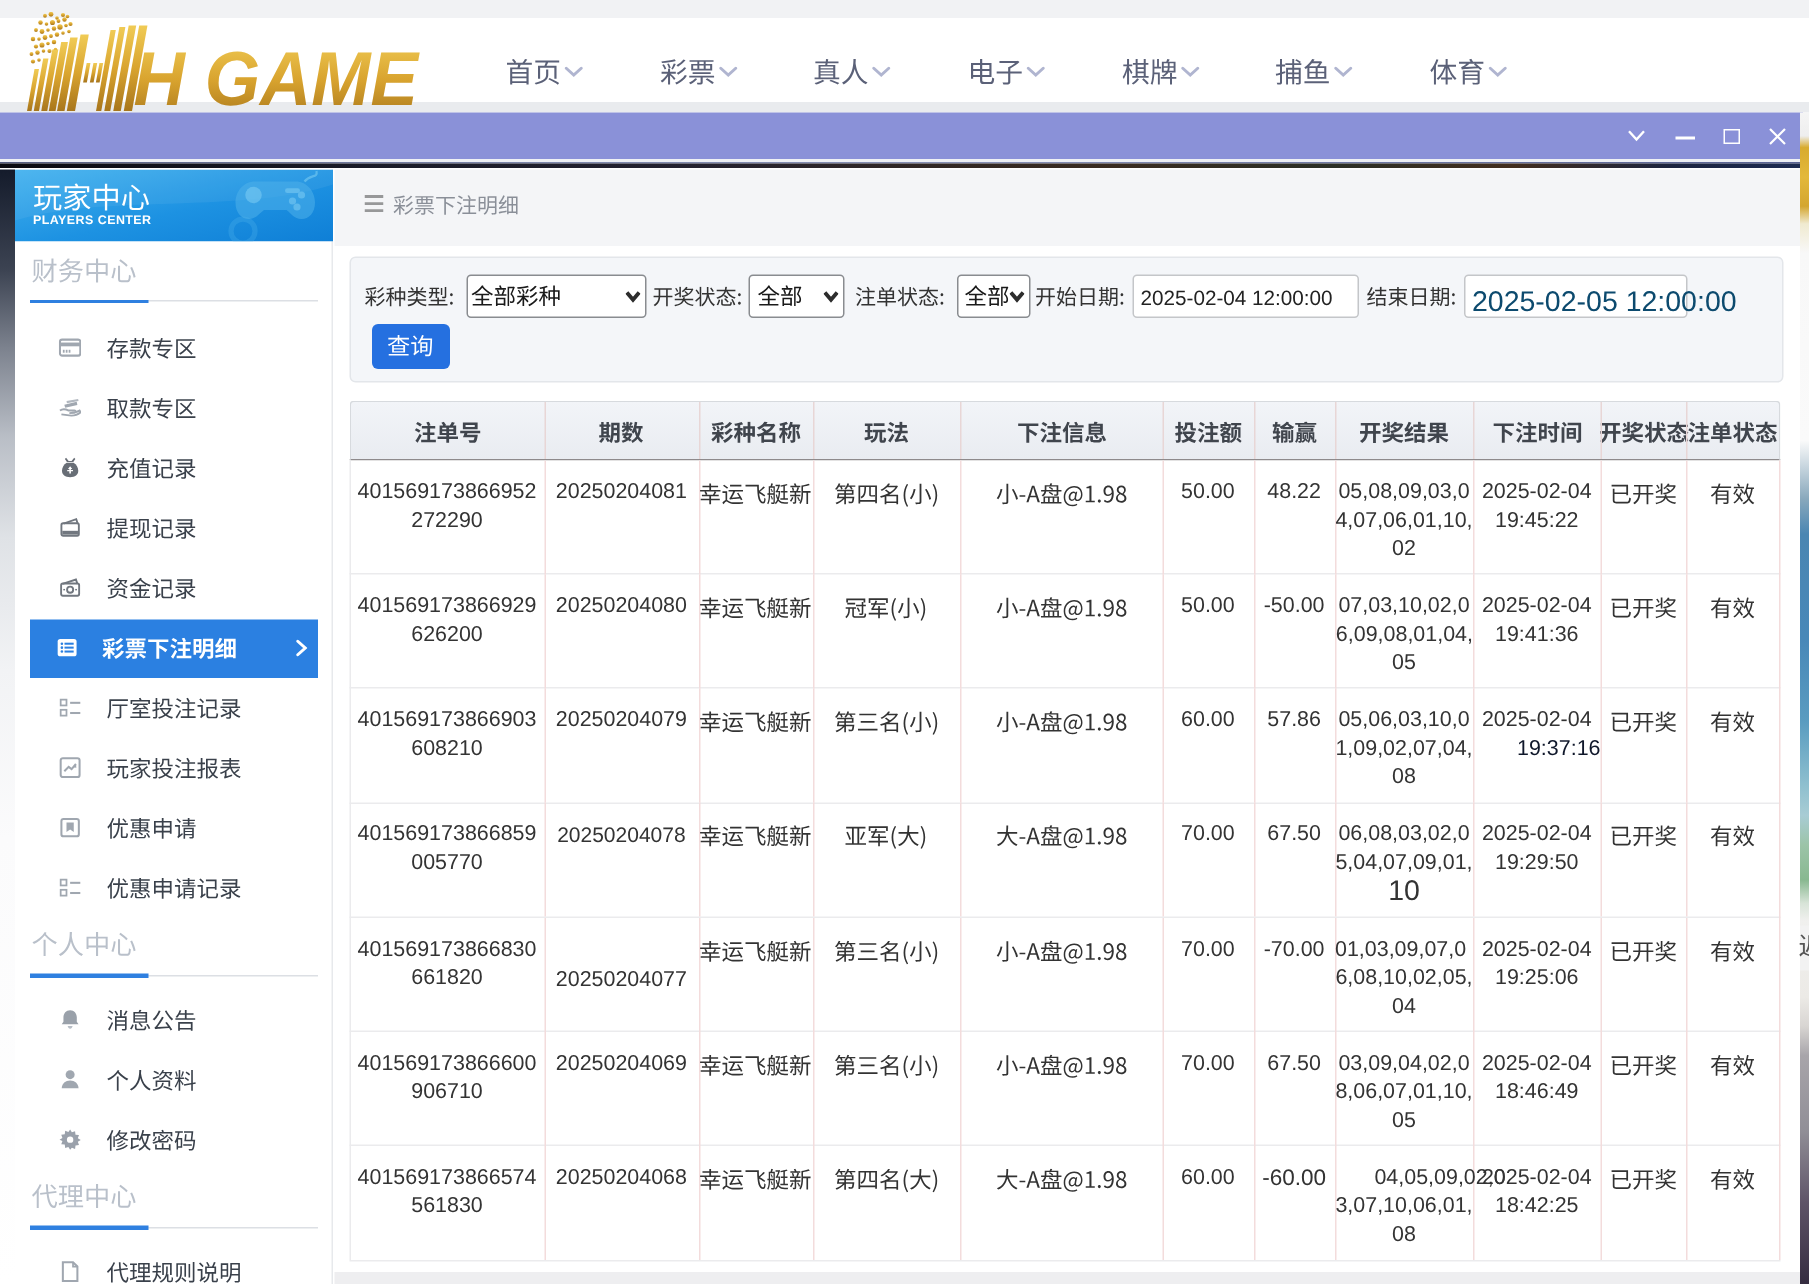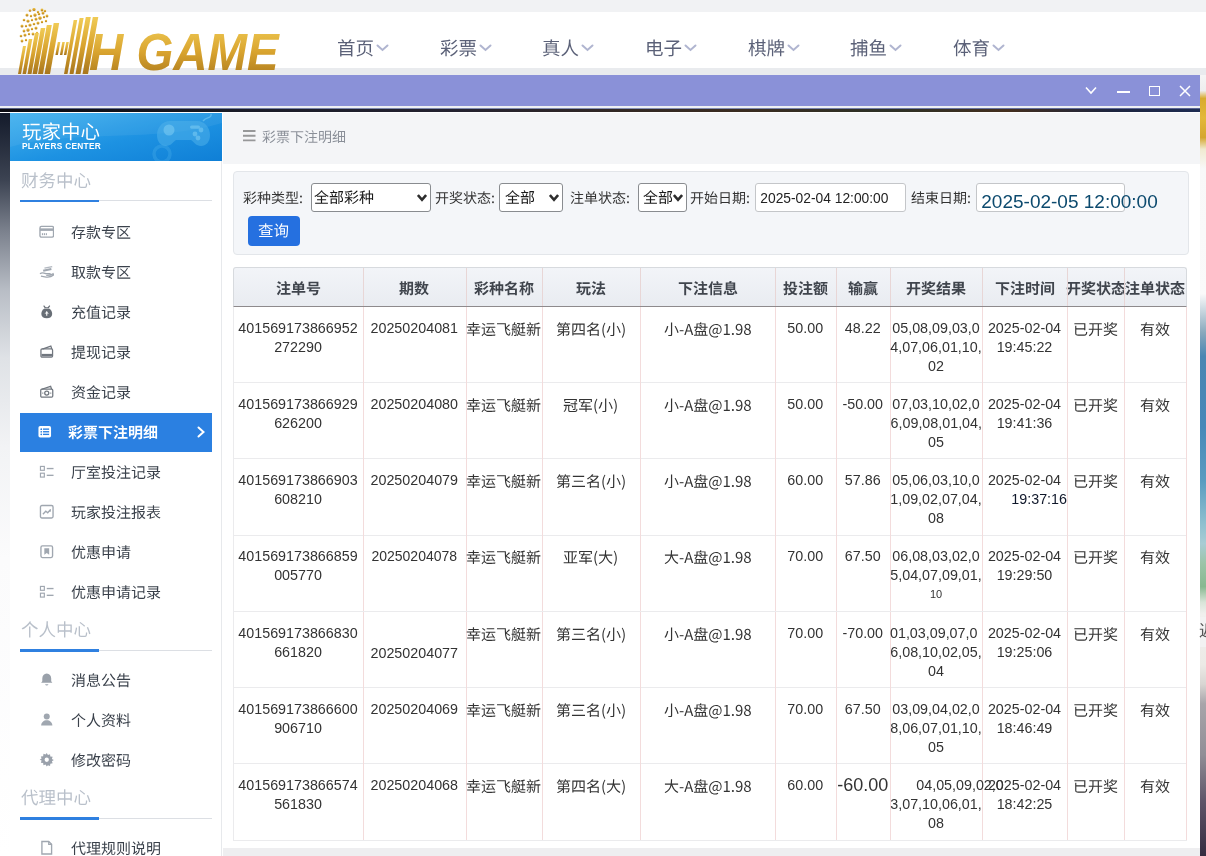--- a/index.html
+++ b/index.html
@@ -881,21 +881,21 @@
       <use href="#gr31" transform="translate(58.5 12.9) scale(0.0150 -0.0150)"></use>
       <use href="#gr2e" transform="translate(66.8 12.9) scale(0.0150 -0.0150)"></use>
       <use href="#gr39" transform="translate(71.0 12.9) scale(0.0150 -0.0150)"></use>
       <use href="#gr38" transform="translate(79.3 12.9) scale(0.0150 -0.0150)"></use>
     </svg>
   </div>
 <div class="abs" style="left:775.0px;top:547.2px;width:60.5px;text-align:center;font-size:14.3px;color:#333;line-height:19px">70.00</div>
 <div class="abs" style="left:835.5px;top:547.2px;width:54.5px;text-align:center;font-size:14.3px;color:#333;line-height:19px">67.50</div>
 <div class="abs" style="left:890.0px;top:547.2px;width:92px;text-align:center;font-size:14.3px;color:#333;line-height:19px">06,08,03,02,0</div>
 <div class="abs" style="left:890.0px;top:566.2px;width:92px;text-align:center;font-size:14.3px;color:#333;line-height:19px">5,04,07,09,01,</div>
-<div class="abs" style="left:890.0px;top:585.2px;width:92px;text-align:center;font-size:11px;color:#333;line-height:19px">10</div>
+<div class="abs" style="left:890.0px;top:585.2px;width:92px;text-align:center;font-size:19px;color:#333;line-height:19px">10</div>
 <div class="abs" style="left:982.0px;top:547.2px;width:85px;text-align:center;font-size:14.3px;color:#333;line-height:19px">2025-02-04</div>
 <div class="abs" style="left:982.0px;top:566.2px;width:85px;text-align:center;font-size:14.3px;color:#333;line-height:19px">19:29:50</div>
 <div class="abs" style="left:1067.0px;top:550.3px;width:57px;display:flex;justify-content:center">
     <svg width="45" height="17" viewBox="0 0 45 17" fill="#333333">
       <use href="#gr5df2" transform="translate(0.0 12.9) scale(0.0150 -0.0150)"></use>
       <use href="#gr5f00" transform="translate(15.0 12.9) scale(0.0150 -0.0150)"></use>
       <use href="#gr5956" transform="translate(30.0 12.9) scale(0.0150 -0.0150)"></use>
     </svg>
   </div>
 <div class="abs" style="left:1124.0px;top:550.3px;width:62px;display:flex;justify-content:center">
@@ -1076,21 +1076,21 @@
       <use href="#gr41" transform="translate(20.2 12.9) scale(0.0150 -0.0150)"></use>
       <use href="#gr76d8" transform="translate(29.3 12.9) scale(0.0150 -0.0150)"></use>
       <use href="#gr40" transform="translate(44.3 12.9) scale(0.0150 -0.0150)"></use>
       <use href="#gr31" transform="translate(58.5 12.9) scale(0.0150 -0.0150)"></use>
       <use href="#gr2e" transform="translate(66.8 12.9) scale(0.0150 -0.0150)"></use>
       <use href="#gr39" transform="translate(71.0 12.9) scale(0.0150 -0.0150)"></use>
       <use href="#gr38" transform="translate(79.3 12.9) scale(0.0150 -0.0150)"></use>
     </svg>
   </div>
 <div class="abs" style="left:775.0px;top:776.0px;width:60.5px;text-align:center;font-size:14.3px;color:#333;line-height:19px">60.00</div>
-<div class="abs" style="left:835.5px;top:776.0px;width:54.5px;text-align:center;font-size:18px;color:#333;line-height:19px">-60.00</div>
+<div class="abs" style="left:835.5px;top:776.0px;width:54.5px;text-align:center;font-size:15px;color:#333;line-height:19px">-60.00</div>
 <div class="abs" style="left:914px;top:776.0px;width:92px;text-align:center;font-size:14.3px;color:#333;line-height:19px">04,05,09,02,0</div>
 <div class="abs" style="left:890.0px;top:795.0px;width:92px;text-align:center;font-size:14.3px;color:#333;line-height:19px">3,07,10,06,01,</div>
 <div class="abs" style="left:890.0px;top:814.0px;width:92px;text-align:center;font-size:14.3px;color:#333;line-height:19px">08</div>
 <div class="abs" style="left:982.0px;top:776.0px;width:85px;text-align:center;font-size:14.3px;color:#333;line-height:19px">2025-02-04</div>
 <div class="abs" style="left:982.0px;top:795.0px;width:85px;text-align:center;font-size:14.3px;color:#333;line-height:19px">18:42:25</div>
 <div class="abs" style="left:1067.0px;top:779.1px;width:57px;display:flex;justify-content:center">
     <svg width="45" height="17" viewBox="0 0 45 17" fill="#333333">
       <use href="#gr5df2" transform="translate(0.0 12.9) scale(0.0150 -0.0150)"></use>
       <use href="#gr5f00" transform="translate(15.0 12.9) scale(0.0150 -0.0150)"></use>
       <use href="#gr5956" transform="translate(30.0 12.9) scale(0.0150 -0.0150)"></use>

